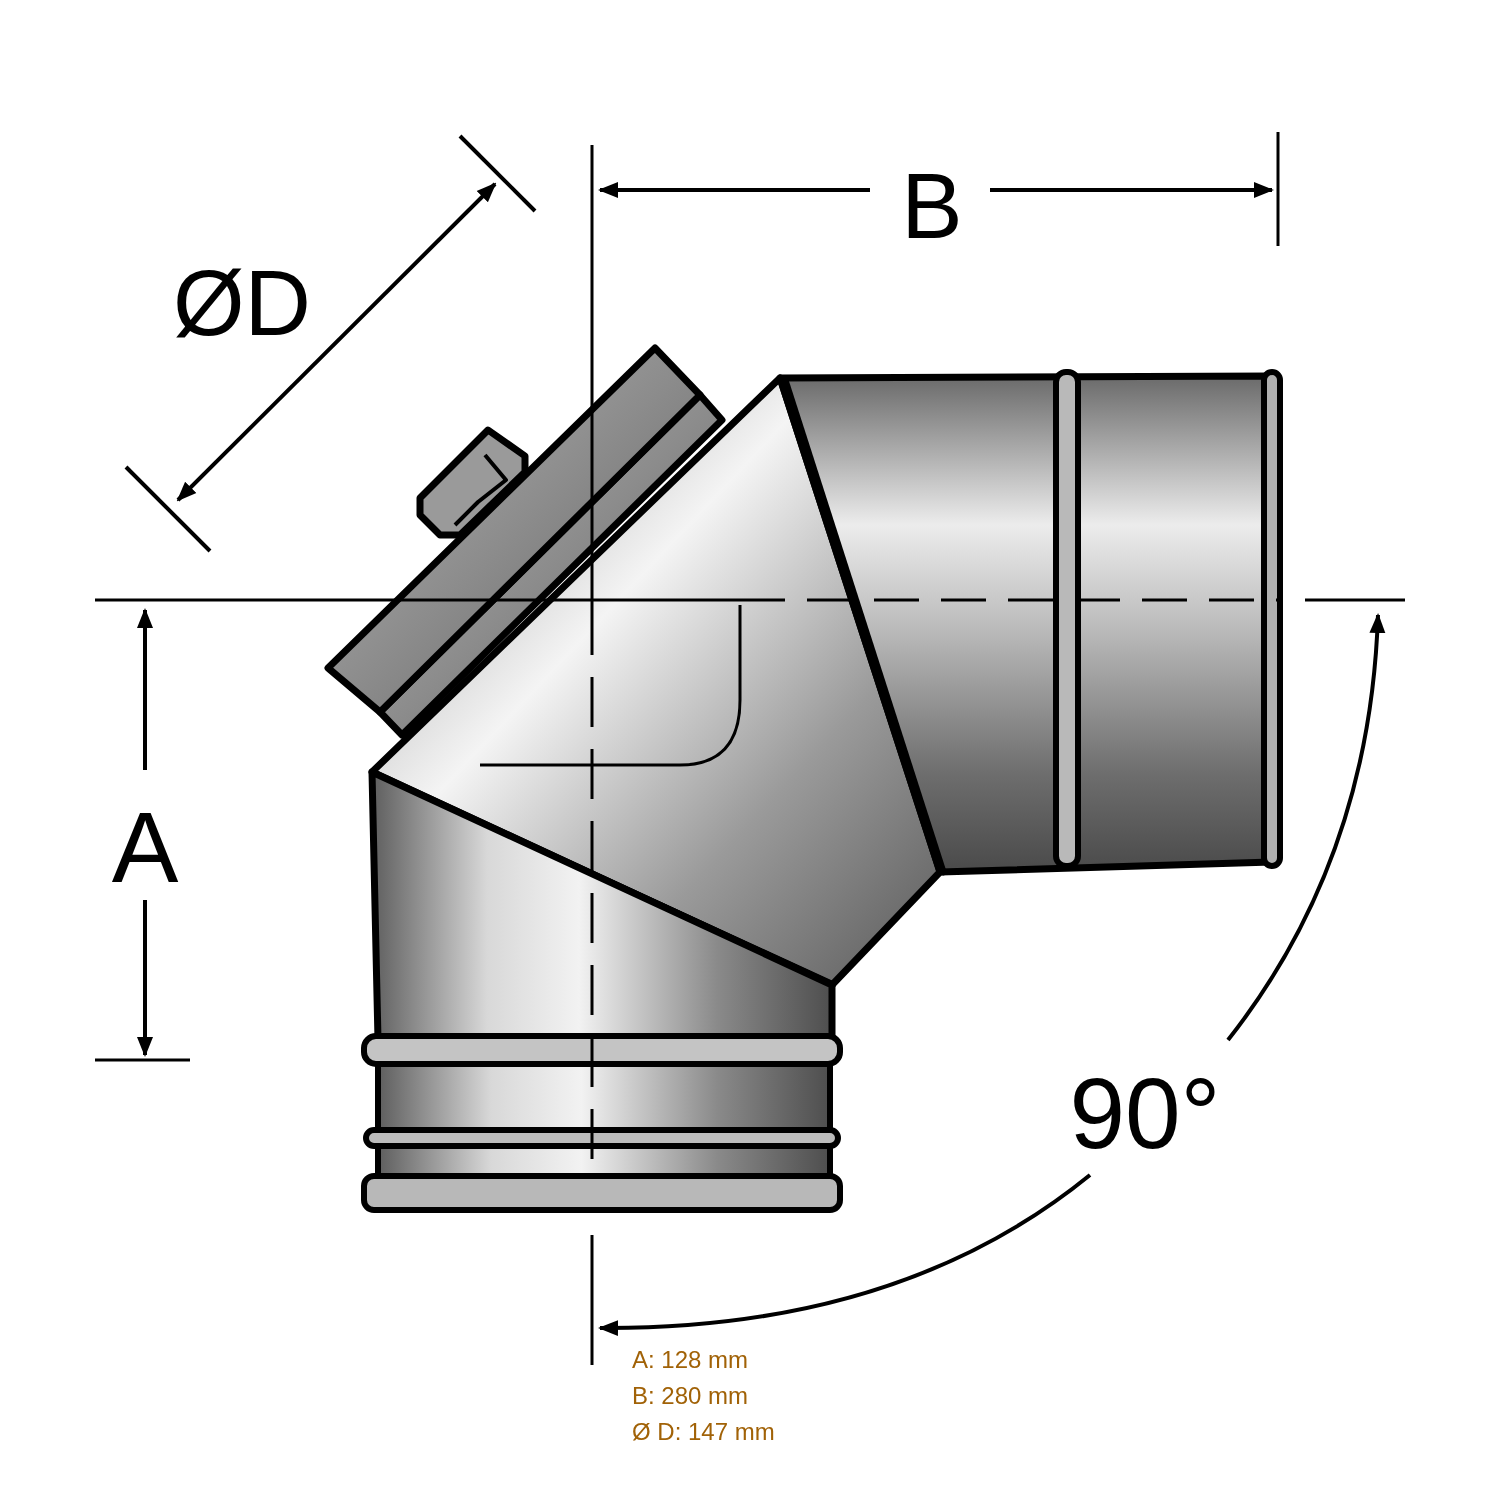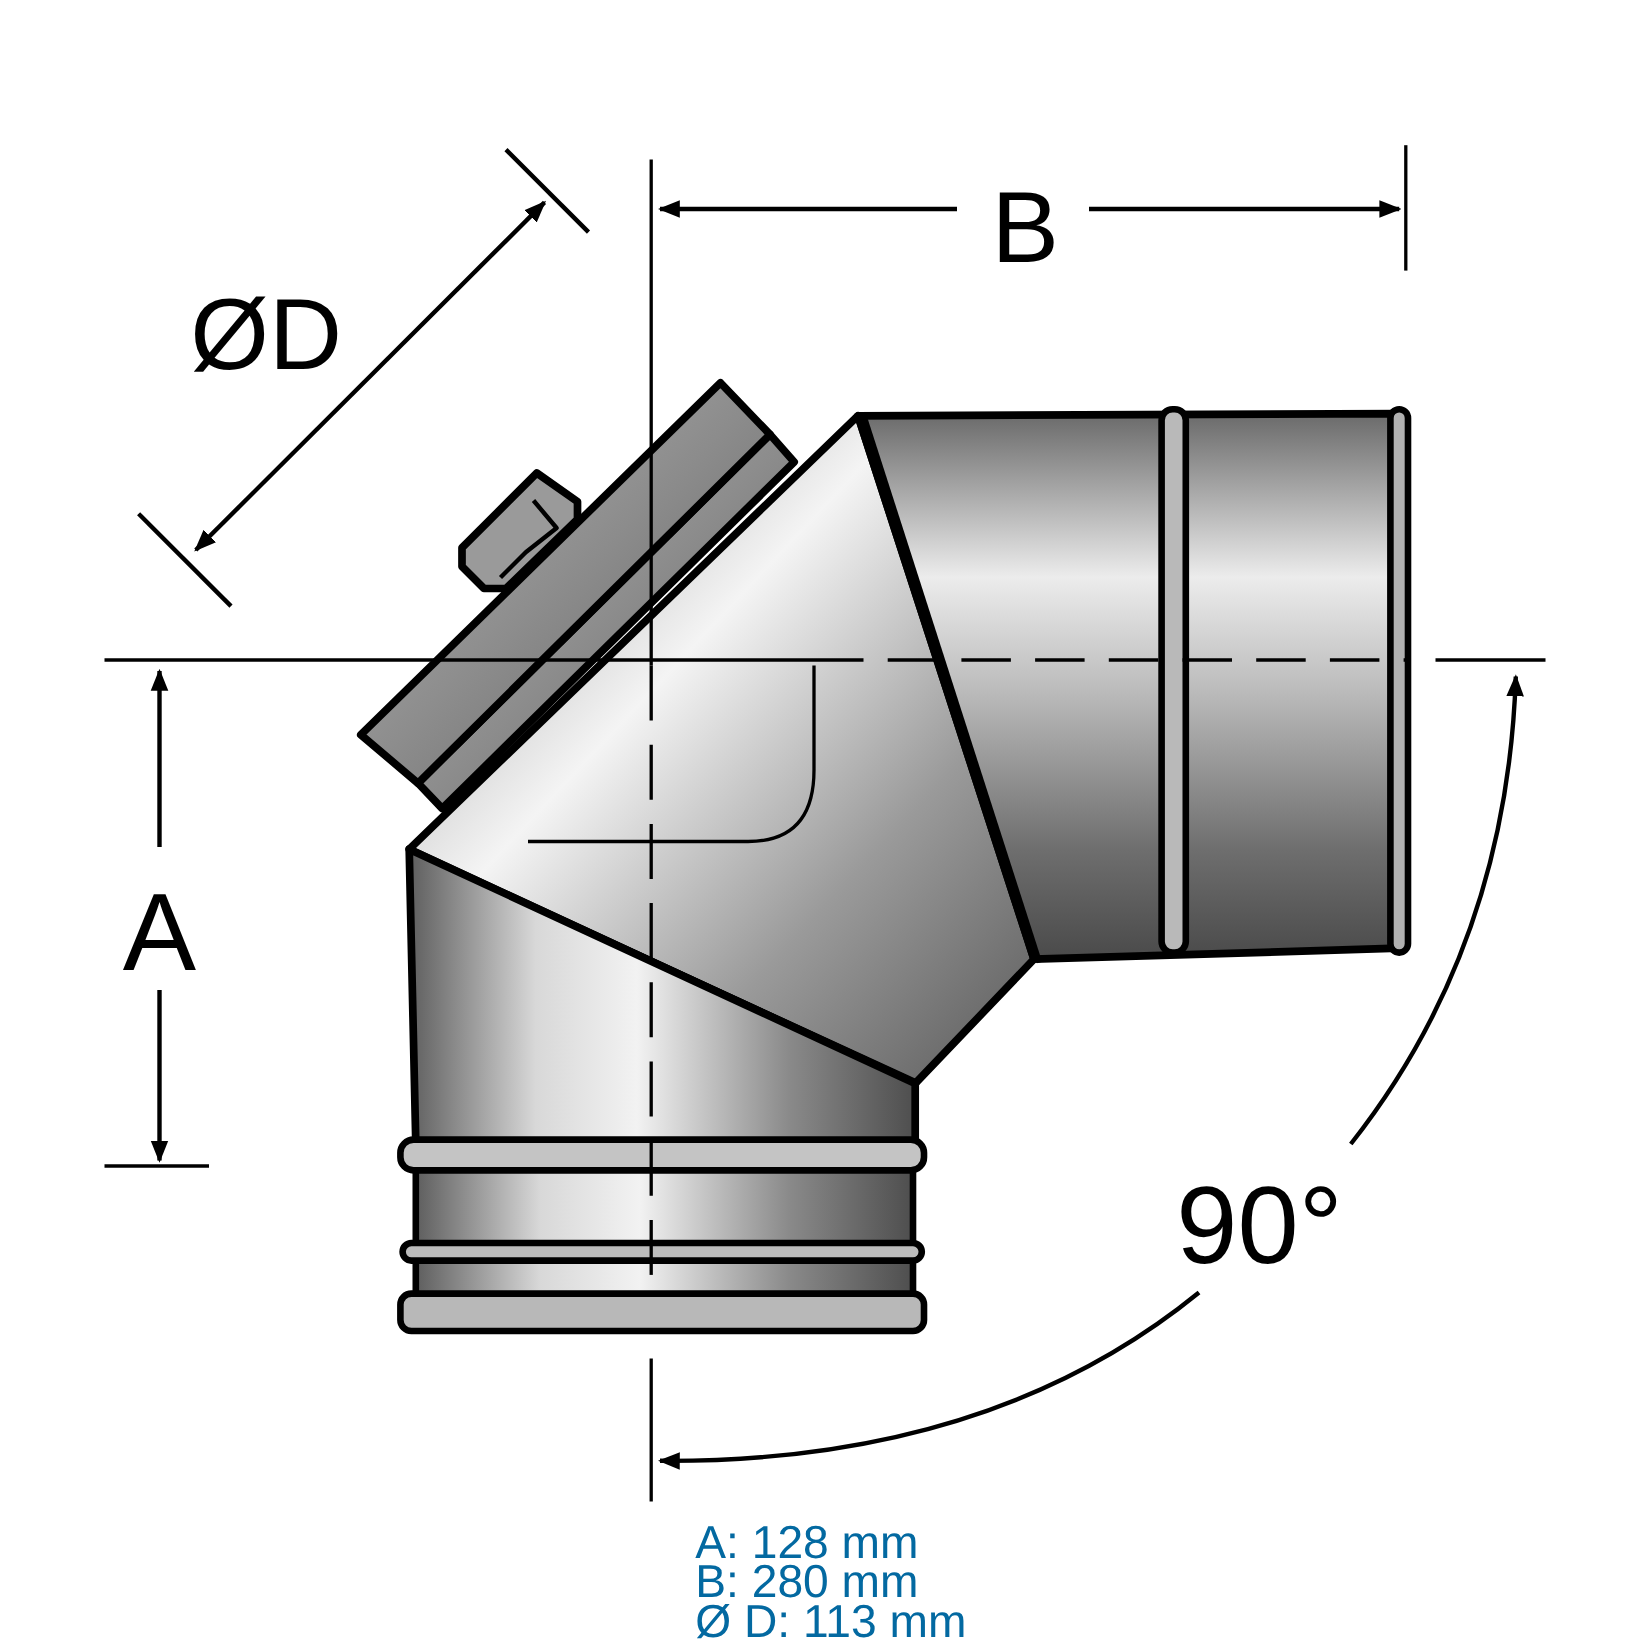--- a/index.html
+++ b/index.html
@@ -1,19 +1,19 @@
 <!DOCTYPE html>
 <html><head>
 <meta charset="utf-8">
 <style>
   html,body{margin:0;padding:0;background:#ffffff;}
   #stage{position:relative;width:1500px;height:1500px;background:#ffffff;overflow:hidden;}
   svg{position:absolute;left:0;top:0;}
   .lbl{font-family:"Liberation Sans",sans-serif;fill:#000;}
-  #specs{position:absolute;left:632px;top:1384px;font-family:"Liberation Sans",sans-serif;font-size:42px;line-height:36px;color:#0369a1;}
+  #specs{position:absolute;left:632px;top:1342px;font-family:"Liberation Sans",sans-serif;font-size:24px;line-height:36px;color:#a16207;}
   #specs div{white-space:nowrap;}
 </style>
 </head>
 <body>
 
 <div id="stage">
 <svg width="1500" height="1500" viewBox="0 0 1500 1500">
   <defs>
     <linearGradient id="gV" x1="0" y1="0" x2="1" y2="0">
       <stop offset="0" stop-color="#5e5e5e"></stop>
@@ -112,15 +112,15 @@
   <g fill="none" stroke="#000" stroke-width="4">
     <path d="M1228,1040 Q1370,860 1378,615" marker-end="url(#arr)"></path>
     <path d="M1090,1175 Q900,1330 600,1328" marker-end="url(#arr)"></path>
   </g>
   <text class="lbl" x="1145" y="1148" font-size="100" text-anchor="middle">90°</text>
 </svg>
 
 <div id="specs">
   <div>A: 128 mm</div>
   <div>B: 280 mm</div>
-  <div>Ø D: 113 mm</div>
+  <div>Ø D: 147 mm</div>
 </div>
 </div>
 
 </body></html>

